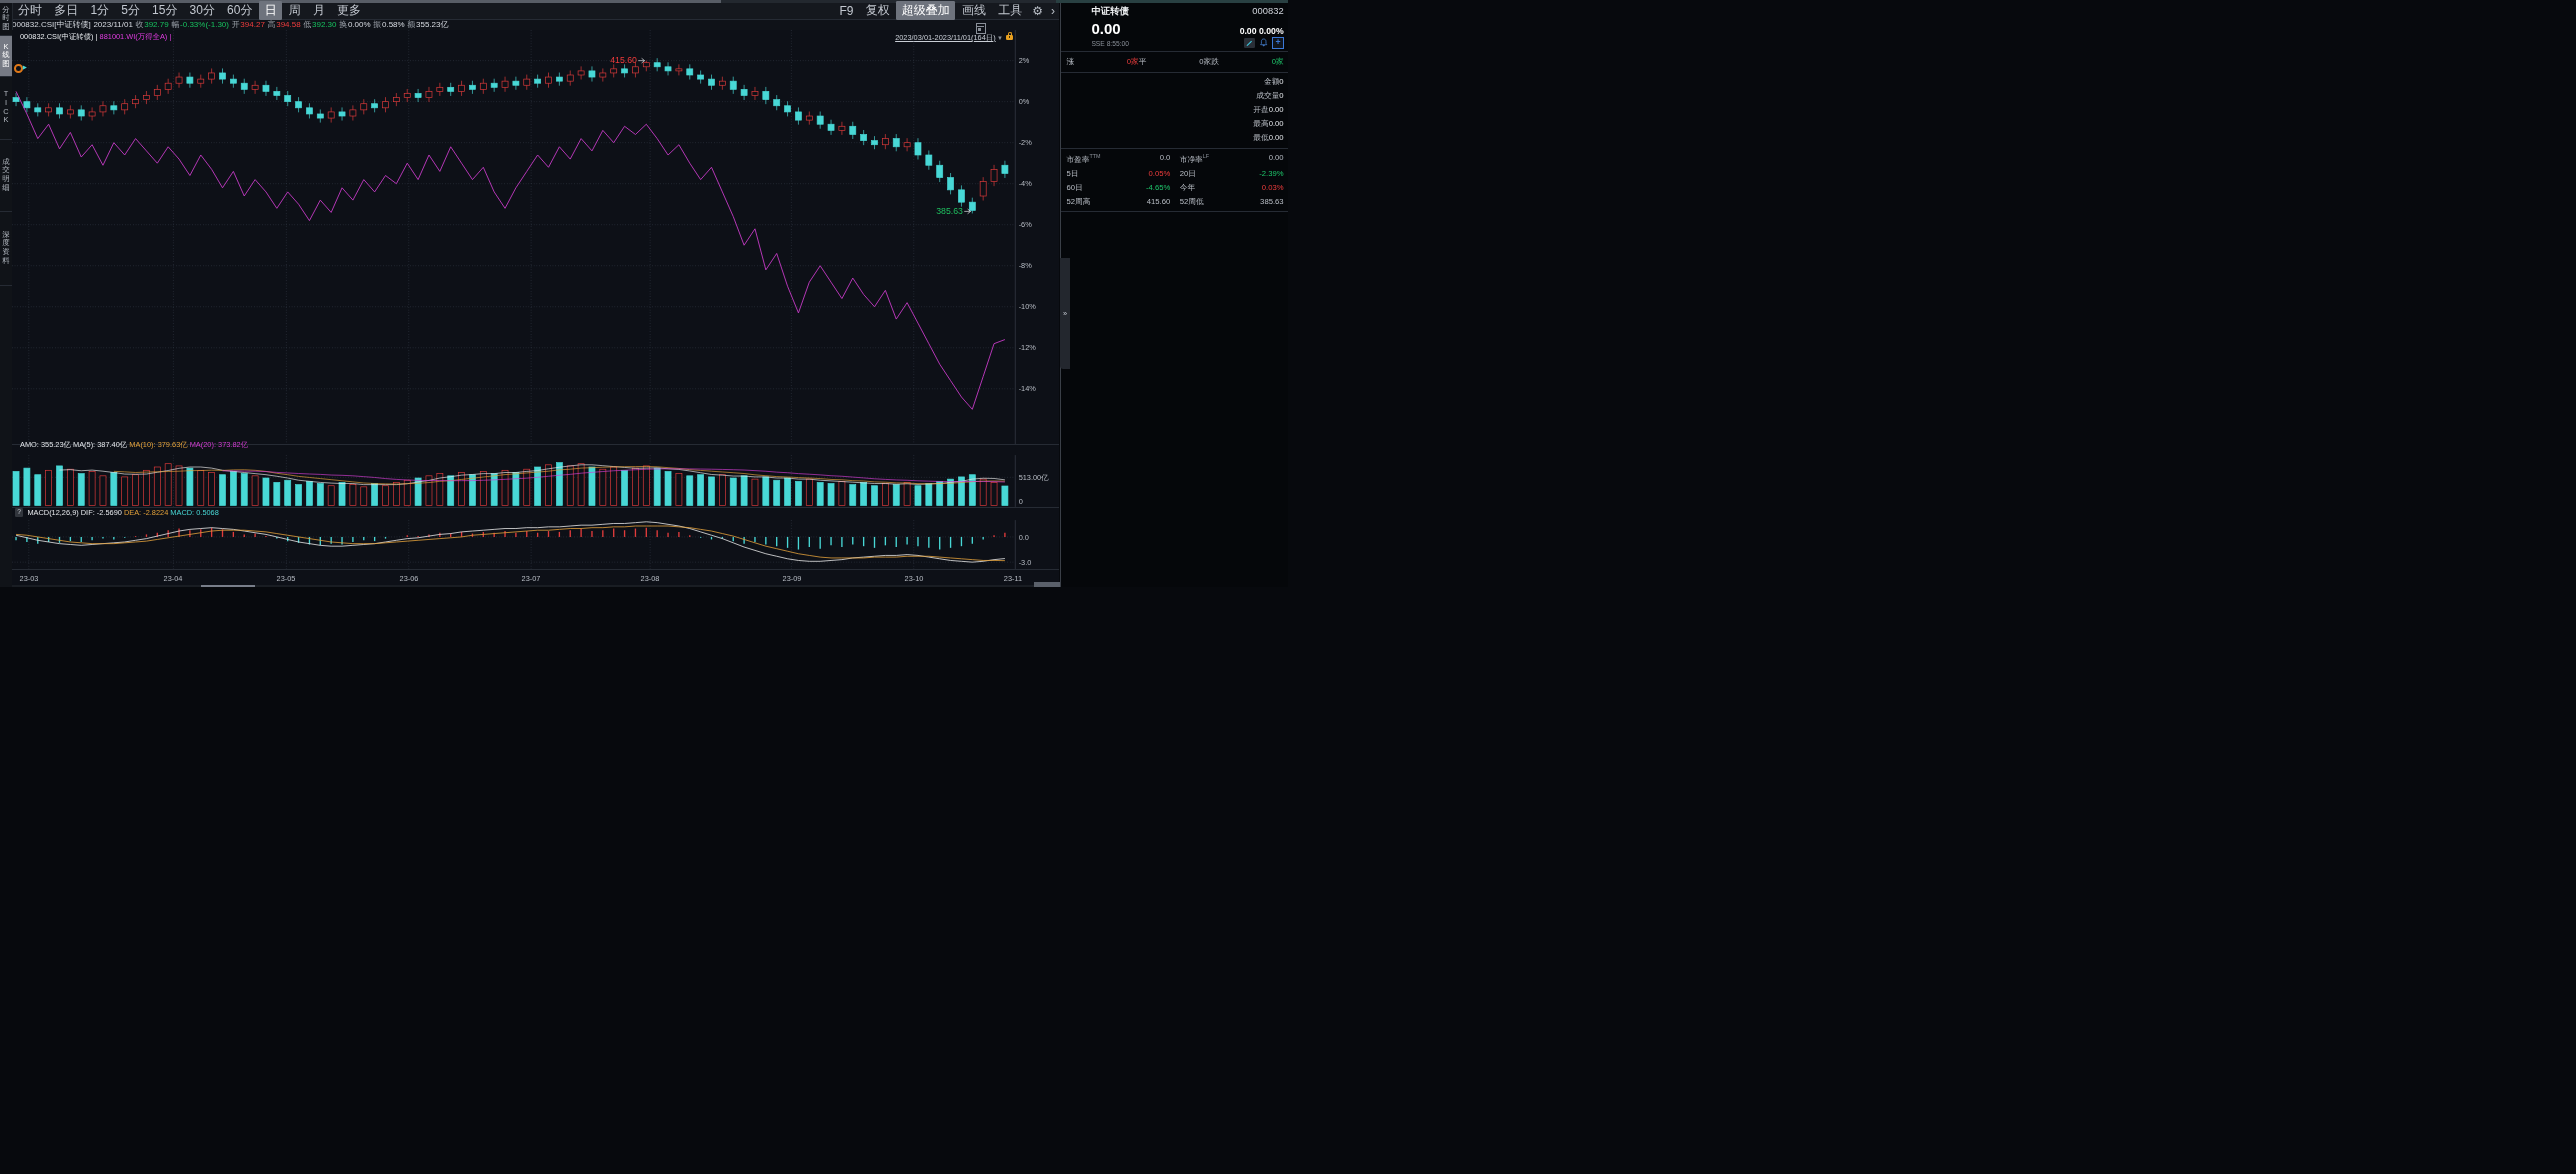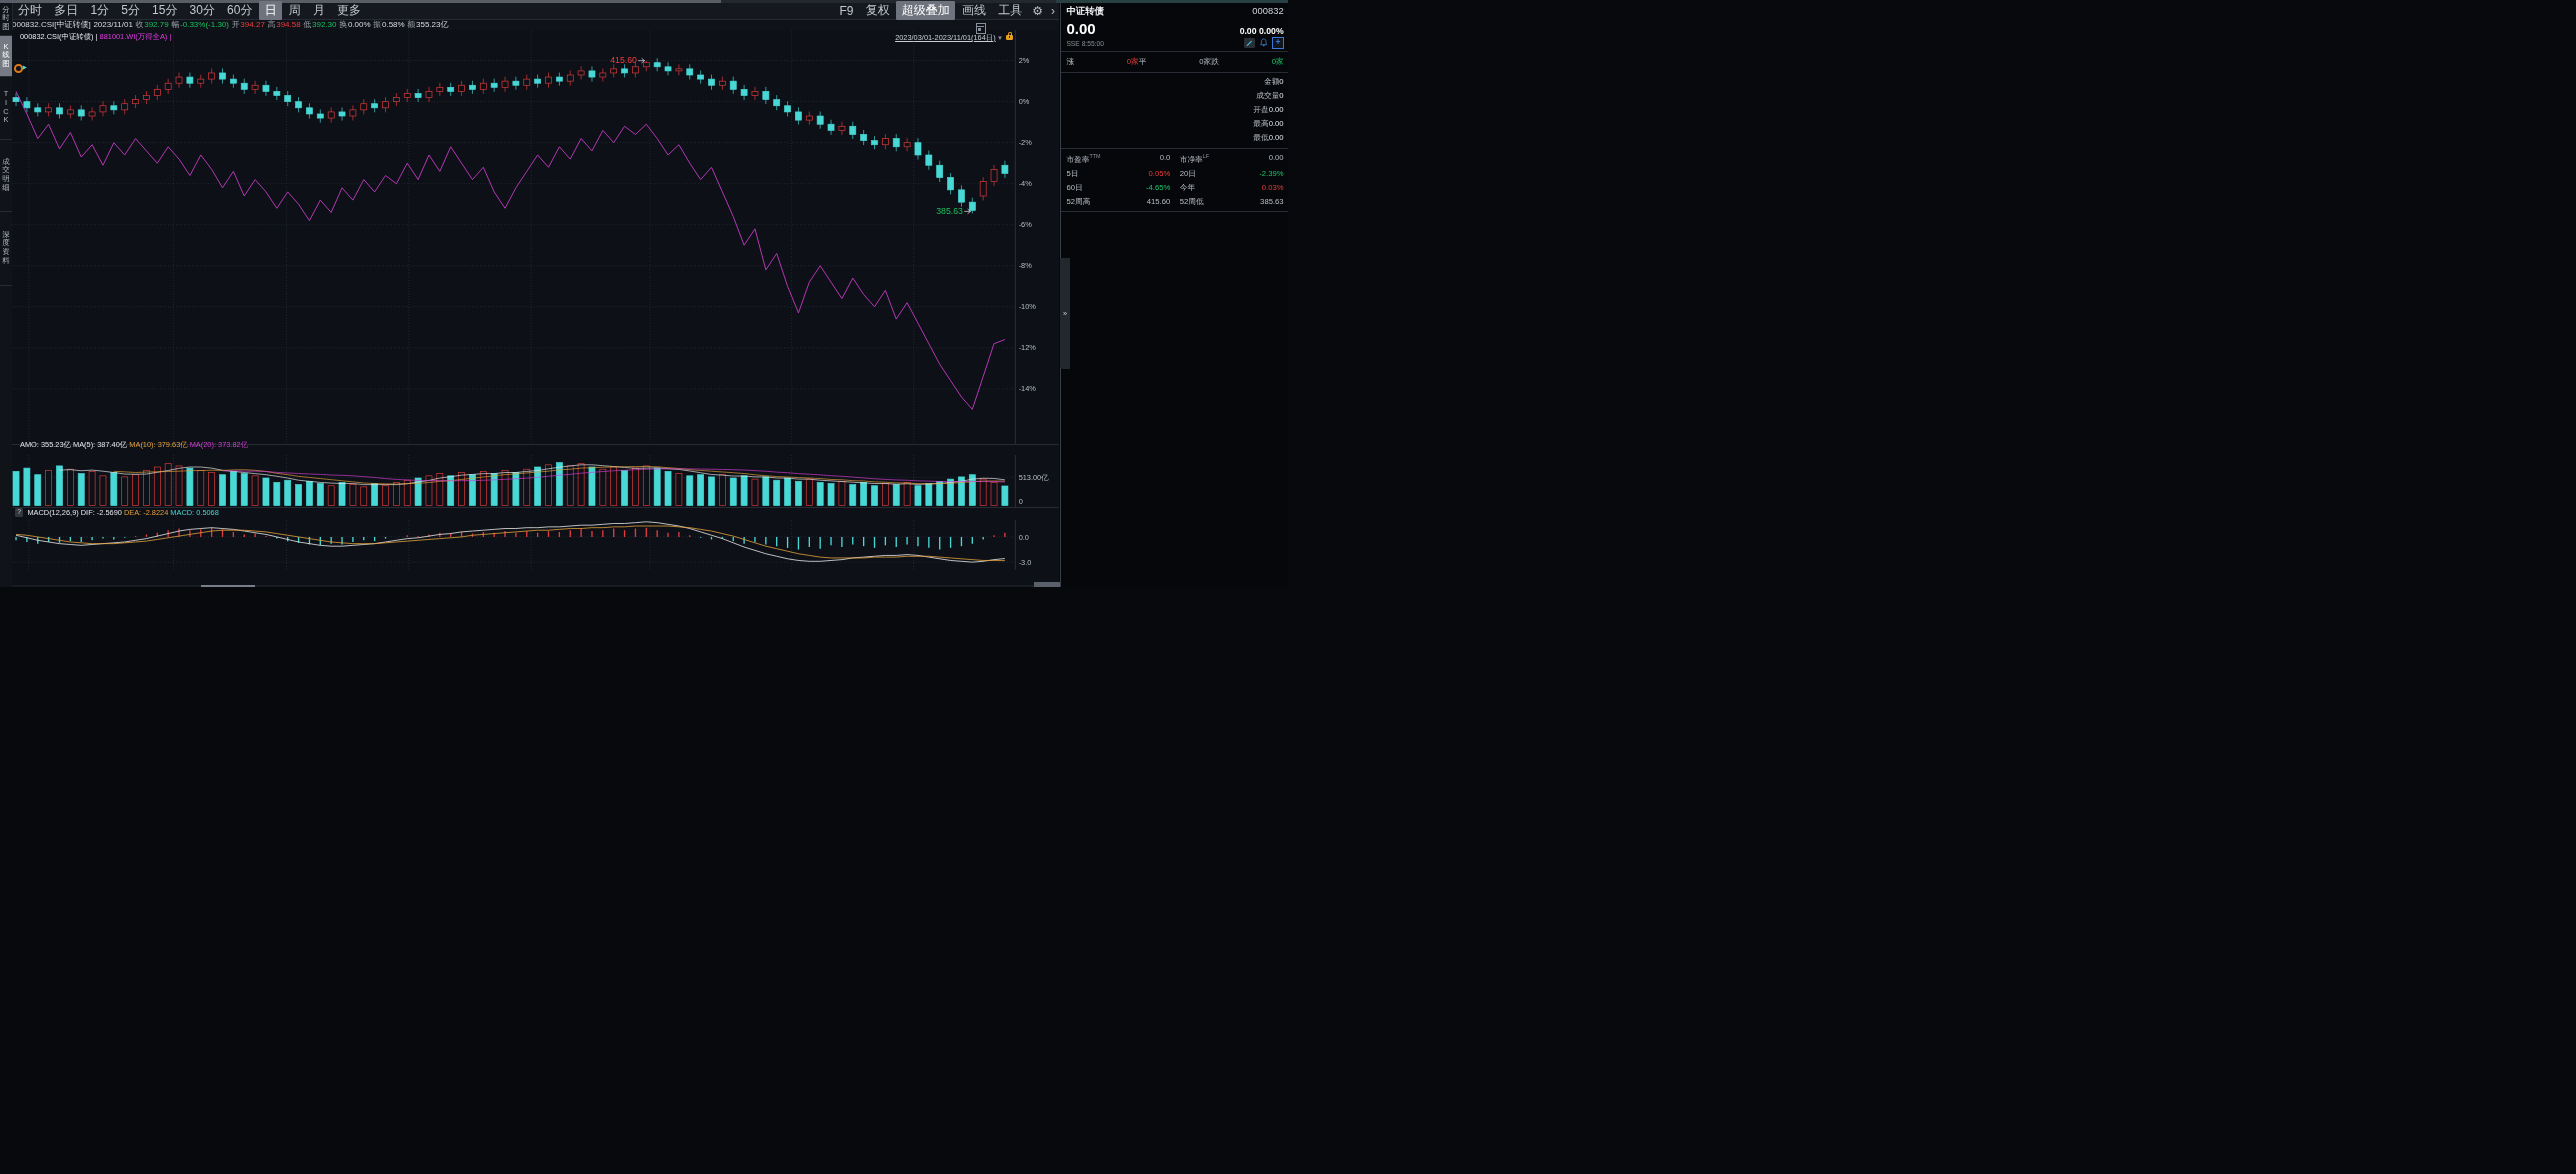--- a/index.html
+++ b/index.html
@@ -55,21 +55,21 @@
   .c-white{color:#e4e7eb;} .c-orange{color:#e2a13a;} .c-magenta{color:#d23dd2;} .c-cyan{color:#48d8d6;}
   #dateaxis{left:0;top:539px;width:1047px;height:16px;border-top:0.7px solid #262b34;font-size:7.4px;color:#b9bec6;}
   #dateaxis span{position:absolute;top:4px;transform:translateX(-50%);}
   
   #hscroll{left:12px;top:585px;width:1047px;height:2px;background:#191d23;}
   #hthumb{left:189px;top:0;width:54px;height:2px;background:#787e8a;}
   #corner{left:1034px;top:582px;width:27px;height:4.7px;background:#5a606a;}
   
   #rpanel{left:1060px;top:2.7px;width:228px;height:584px;background:#05070a;border-left:0.7px solid #3a3f47;
     font-size:7.7px;}
-  #rp-head{padding:2.7px 5.4px 0 5.4px;}
+  #rp-head{padding:2.7px 5.4px 0 5.4px;margin-left:25px;}
   .rp-title-row{display:flex;justify-content:space-between;align-items:baseline;}
   .rp-name{font-size:9.4px;font-weight:bold;color:#f2f4f6;}
   .rp-code{font-size:9.4px;color:#cfd3da;}
   .rp-price-row{display:flex;justify-content:space-between;align-items:baseline;margin-top:1.3px;}
   .rp-price{font-size:15px;font-weight:bold;color:#fff;}
   .rp-chg{font-size:8.7px;font-weight:bold;color:#fff;}
   .rp-sub-row{display:flex;justify-content:space-between;align-items:center;margin-top:0.7px;}
   .rp-time{font-size:6.7px;color:#8a9099;}
   .rp-icons{display:flex;align-items:center;gap:4px;}
   .pencil-btn{width:10.8px;height:9.4px;background:#2a2f37;border-radius:1.3px;display:flex;align-items:center;justify-content:center;cursor:pointer;}
@@ -633,20 +633,31 @@
       <line x1="1395.76" y1="25" x2="1395.76" y2="41.25" stroke="#48d8d6" stroke-width="2"></line>
       <line x1="1411.92" y1="25" x2="1411.92" y2="38.75" stroke="#48d8d6" stroke-width="2"></line>
       <line x1="1428.08" y1="25" x2="1428.08" y2="35" stroke="#48d8d6" stroke-width="2"></line>
       <line x1="1444.24" y1="25" x2="1444.24" y2="28.75" stroke="#48d8d6" stroke-width="2"></line>
       <line x1="1460.4" y1="25" x2="1460.4" y2="22.5" stroke="#e23c3c" stroke-width="2"></line>
       <line x1="1476.56" y1="25" x2="1476.56" y2="18.625" stroke="#e23c3c" stroke-width="2"></line>
       <polyline points="6,22.5 22.16,26.25 38.32,30 54.480000000000004,32.5 70.64,35 86.8,36.25 102.96000000000001,37.5 119.12,36.25 135.28,35 151.44,33.75 167.6,32.5 183.76,30 199.92000000000002,27.5 216.08,23.75 232.24,20 248.4,16.25 264.56,13.75 280.72,12.5 296.88,11.249999999999998 313.04,12.5 329.2,13.75 345.36,16.25 361.52,18.75 377.68,21.25 393.84000000000003,25 410,28.75 426.16,32.5 442.32,35 458.48,37.5 474.64,38.75 490.8,38.75 506.96,37.5 523.12,36.25 539.28,35 555.44,32.5 571.6,30 587.76,27.5 603.92,26.25 620.08,23.75 636.24,21.25 652.4,20 668.5600000000001,17.5 684.72,16.25 700.88,15 717.04,13.75 733.2,12.5 749.36,12.5 765.52,11.249999999999998 781.6800000000001,11.249999999999998 797.84,10 814,10 830.16,8.75 846.32,7.5 862.48,7.5 878.64,6.25 894.8,5 910.96,5 927.12,3.75 943.28,2.5 959.44,3.75 975.6,6.25 991.76,8.75 1007.92,12.5 1024.08,17.5 1040.24,22.5 1056.4,27.5 1072.56,33.75 1088.72,40 1104.88,45 1121.04,50 1137.2,53.75 1153.36,57.5 1169.52,60 1185.68,61.25 1201.84,61.25 1218,60 1234.16,58.75 1250.32,56.25 1266.48,55 1282.64,53.75 1298.8,52.5 1314.96,52.5 1331.1200000000001,51.25 1347.28,52.5 1363.44,55 1379.6,57.5 1395.76,60 1411.92,61.25 1428.08,62.5 1444.24,61.25 1460.4,58.75 1476.56,57.125" fill="none" stroke="#e8e8e8" stroke-width="1.2"></polyline>
       <polyline points="6,21.25 22.16,22.5 38.32,25 54.480000000000004,27.5 70.64,30 86.8,32.5 102.96000000000001,33.75 119.12,35 135.28,35 151.44,35 167.6,33.75 183.76,32.5 199.92000000000002,31.25 216.08,28.75 232.24,26.25 248.4,23.75 264.56,21.25 280.72,18.75 296.88,16.25 313.04,15 329.2,15 345.36,15 361.52,16.25 377.68,17.5 393.84000000000003,20 410,22.5 426.16,25 442.32,27.5 458.48,30 474.64,32.5 490.8,33.75 506.96,35 523.12,35 539.28,35 555.44,33.75 571.6,32.5 587.76,31.25 603.92,30 620.08,28.75 636.24,27.5 652.4,26.25 668.5600000000001,25 684.72,22.5 700.88,21.25 717.04,20 733.2,18.75 749.36,17.5 765.52,16.25 781.6800000000001,15 797.84,15 814,13.75 830.16,12.5 846.32,12.5 862.48,11.249999999999998 878.64,11.249999999999998 894.8,10 910.96,10 927.12,8.75 943.28,8.75 959.44,8.75 975.6,8.75 991.76,10 1007.92,11.249999999999998 1024.08,13.75 1040.24,16.25 1056.4,20 1072.56,23.75 1088.72,28.75 1104.88,33.75 1121.04,38.75 1137.2,42.5 1153.36,46.25 1169.52,50 1185.68,52.5 1201.84,55 1218,56.25 1234.16,56.25 1250.32,56.25 1266.48,56.25 1282.64,55 1298.8,55 1314.96,55 1331.1200000000001,53.75 1347.28,53.75 1363.44,53.75 1379.6,55 1395.76,56.25 1411.92,57.5 1428.08,58.75 1444.24,60 1460.4,60 1476.56,60.25" fill="none" stroke="#e2a13a" stroke-width="1.2"></polyline>
     </svg>
 
+  <div class="abs" id="dateaxis">
+      <span style="left: 17px;">23-03</span>
+      <span style="left: 161px;">23-04</span>
+      <span style="left: 274px;">23-05</span>
+      <span style="left: 397px;">23-06</span>
+      <span style="left: 519px;">23-07</span>
+      <span style="left: 638px;">23-08</span>
+      <span style="left: 780px;">23-09</span>
+      <span style="left: 902px;">23-10</span>
+      <span style="left: 1001px;">23-11</span>
+    </div>
 </div>
 
 <div class="abs" id="hscroll">
   <div class="abs" id="hthumb"></div>
 </div>
 <div class="abs" id="corner"></div>
 
 <div class="abs" id="rpanel">
   <div id="rp-head">
     <div class="rp-title-row">

